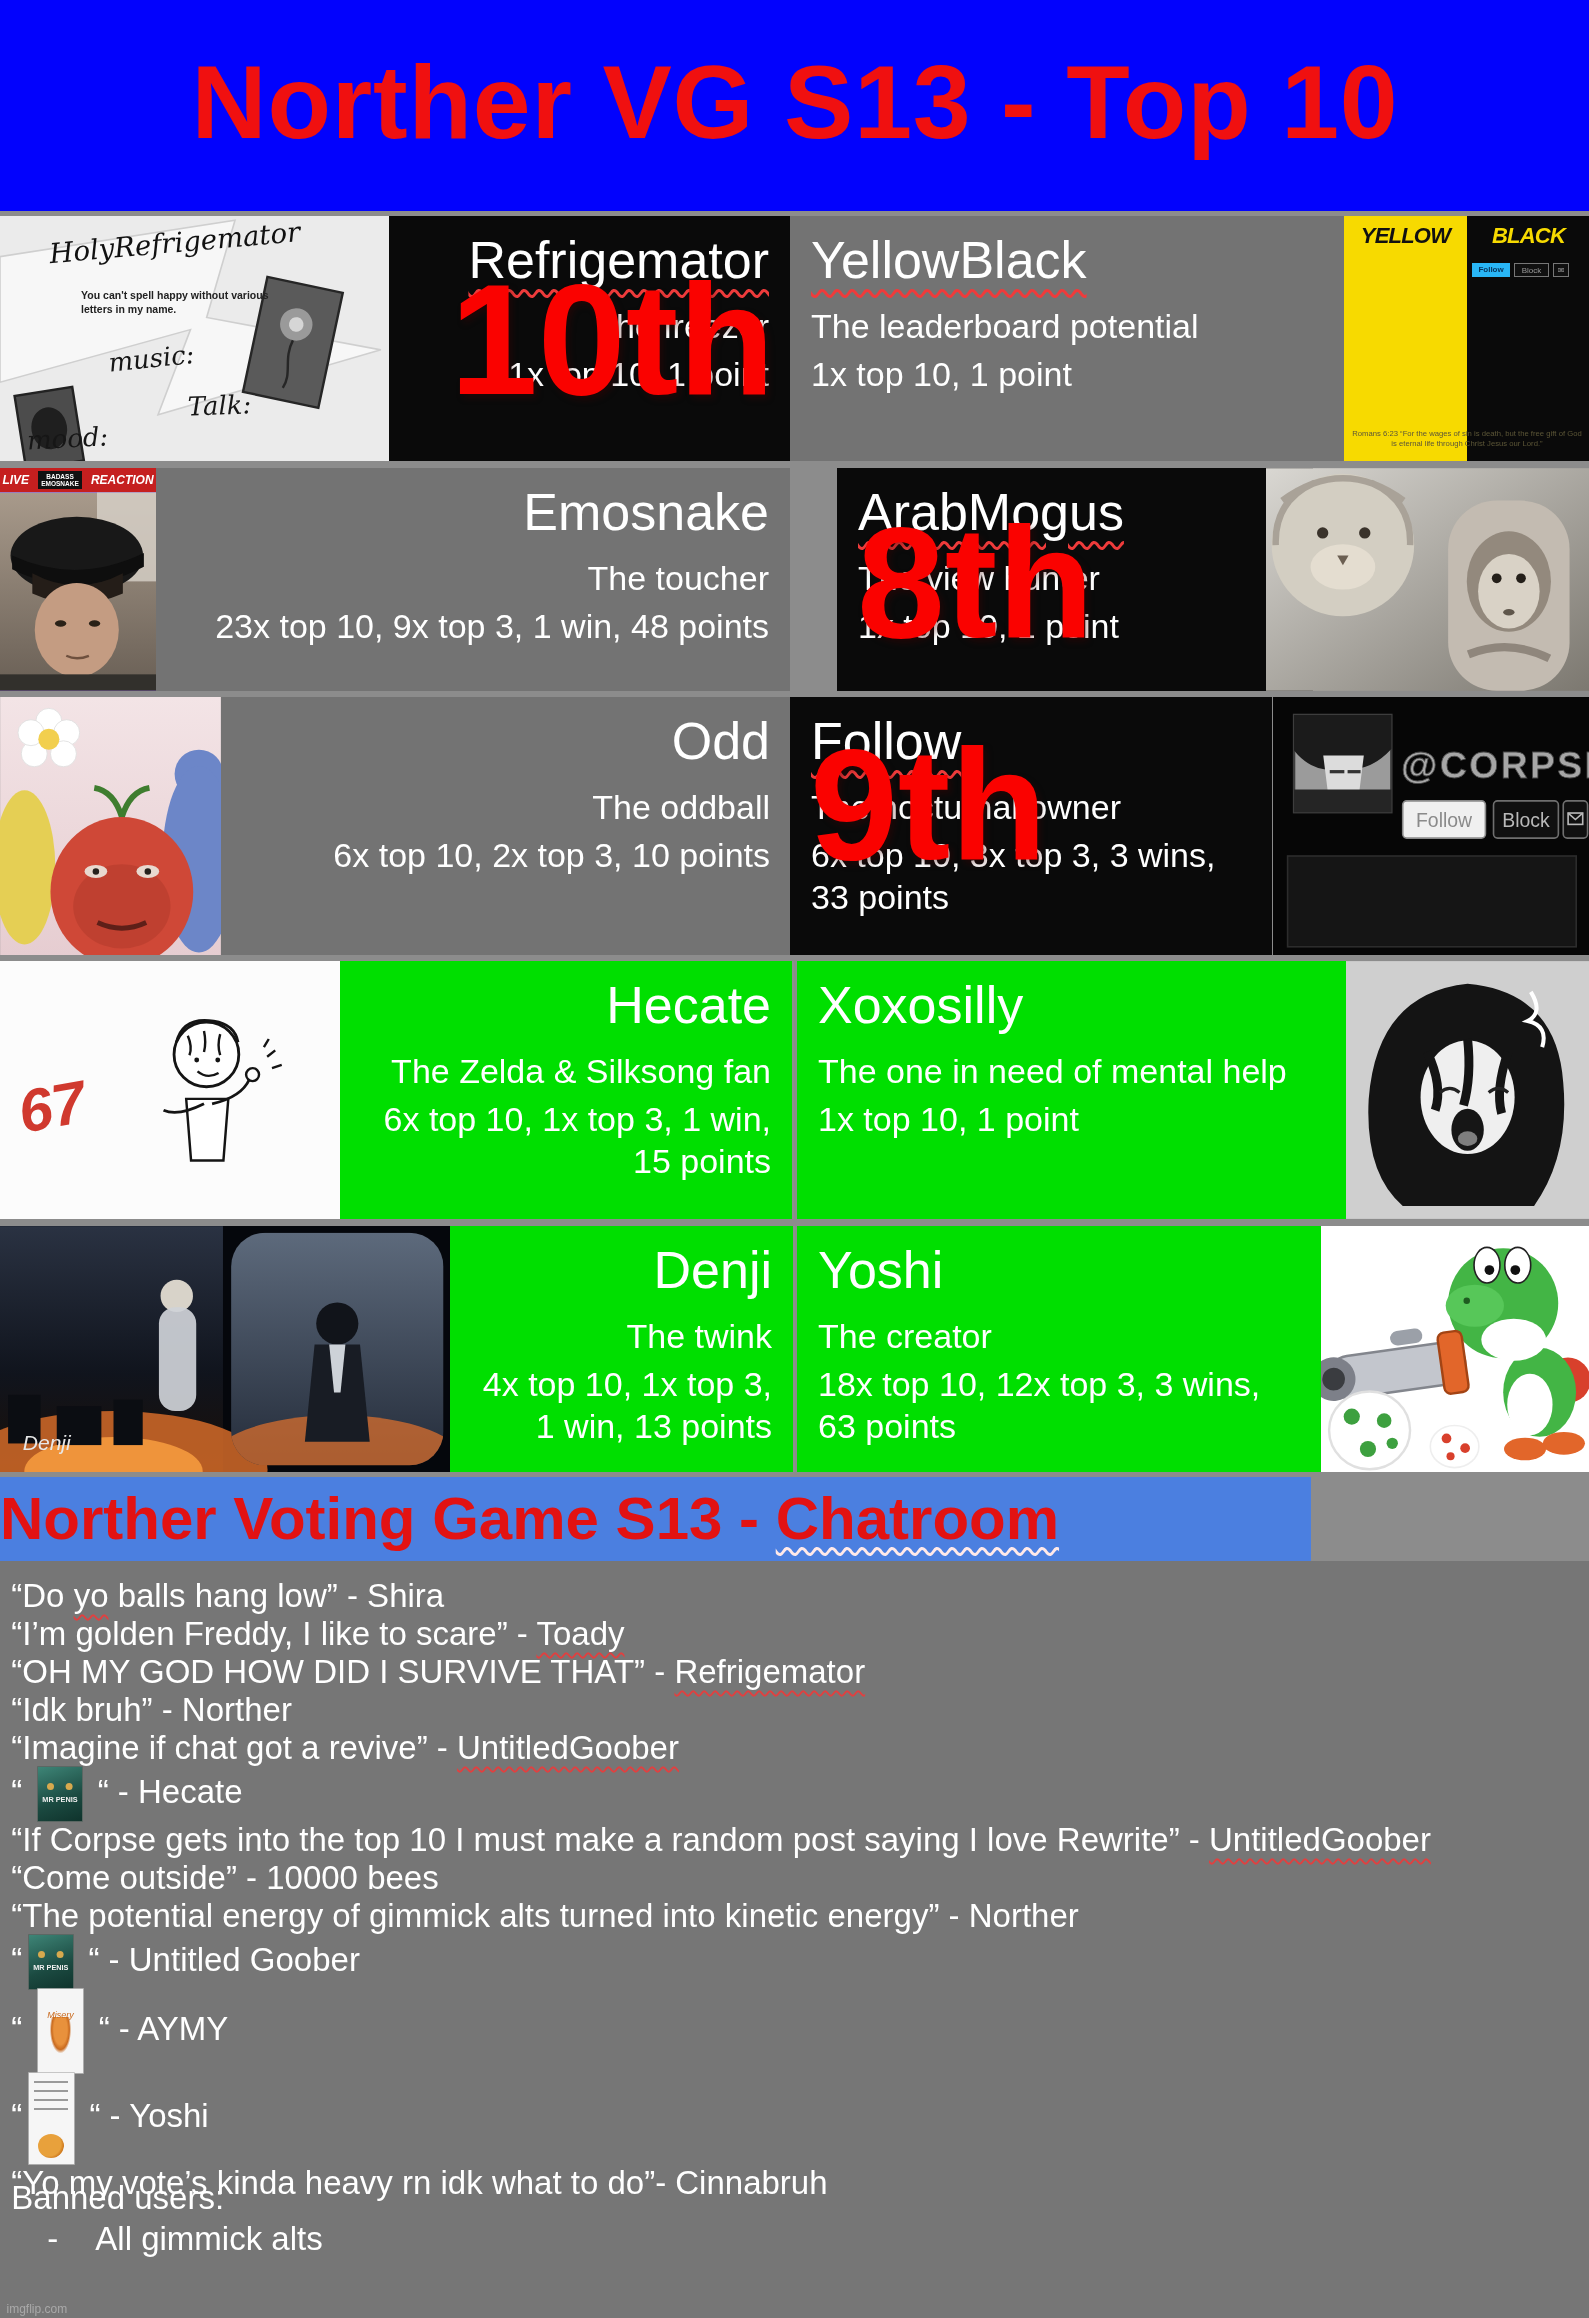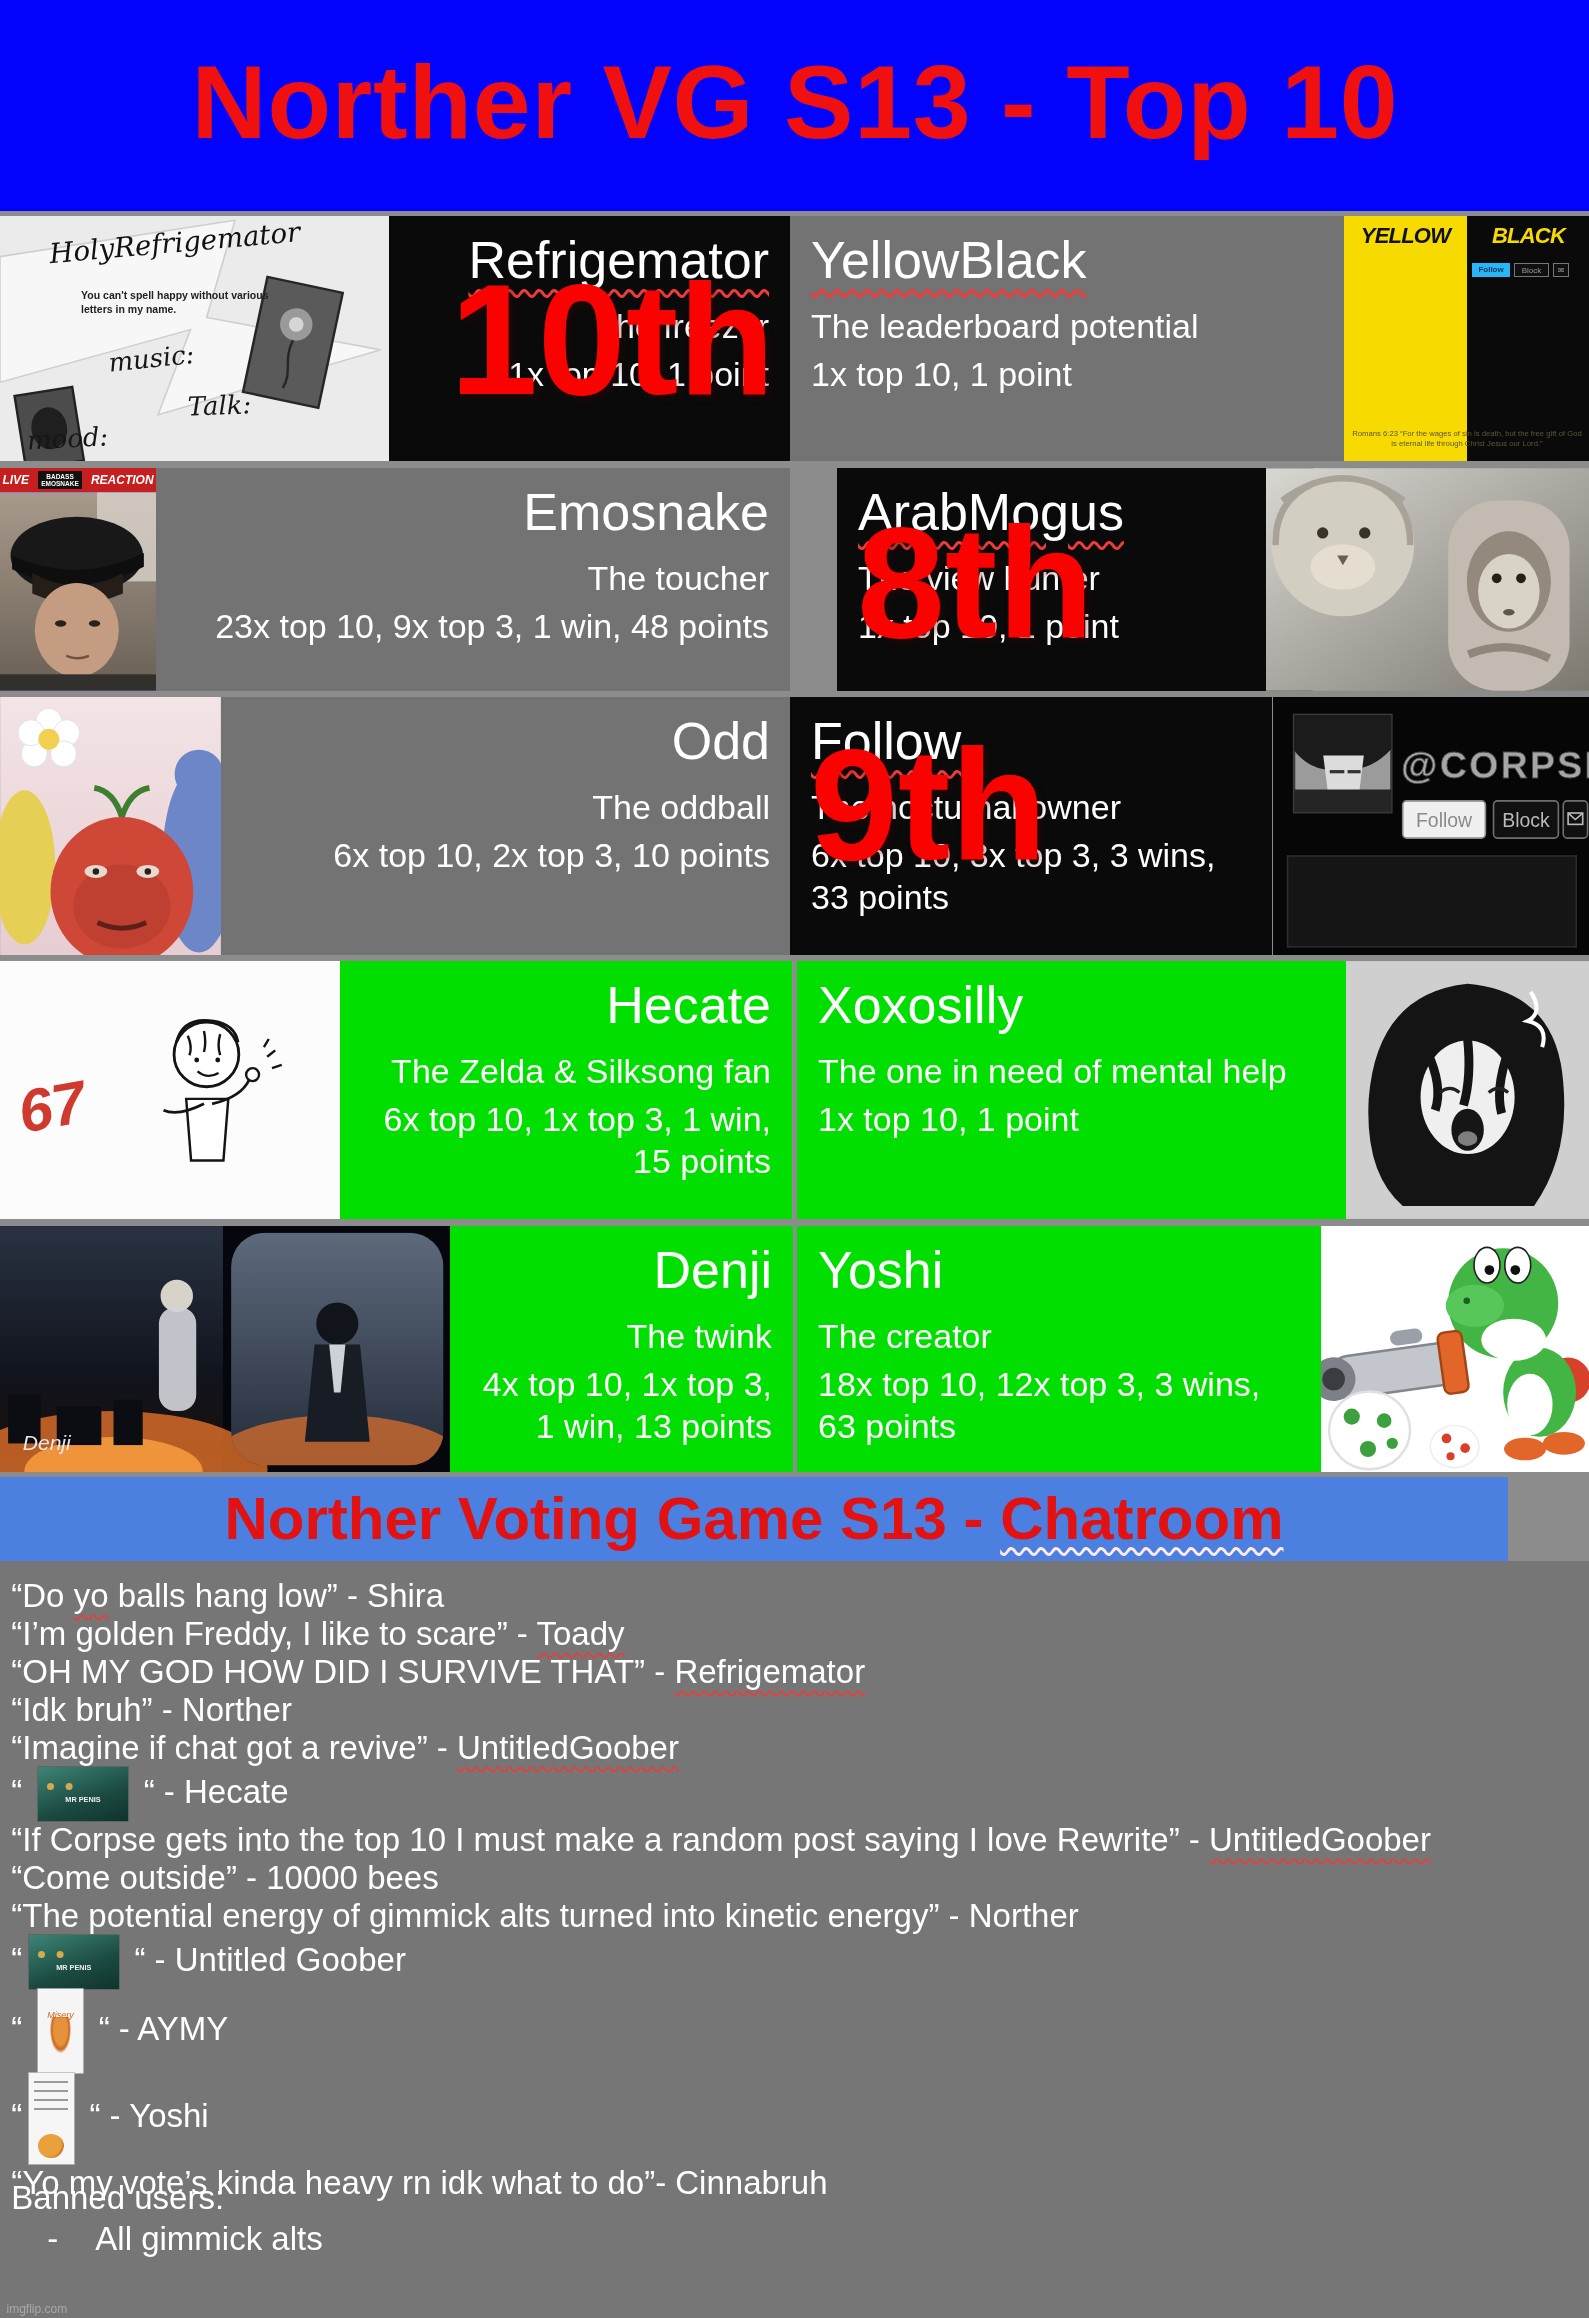--- a/index.html
+++ b/index.html
@@ -45,35 +45,35 @@
             text-align:center;}
 
   
   .emo-banner{display:flex;justify-content:space-between;align-items:center;height:24px;background:#c51f1f;
               padding:0 2.4px;box-sizing:border-box;}
   .emo-live{font-size:12px;font-weight:bold;font-style:italic;color:#fff;white-space:nowrap;}
   .emo-mid{background:#111;display:flex;flex-direction:column;align-items:center;padding:1.6px 3.2px;}
   .emo-mid span{font-size:6.5px;font-weight:bold;color:#fff;line-height:1.15;white-space:nowrap;}
 
   
-  .chatbar{position:absolute;left:0;top:1477px;width:1508px;height:84px;background:#4b7fe0;text-align:center;}
+  .chatbar{position:absolute;left:0;top:1477px;width:1311px;height:84px;background:#4b7fe0;}
   .chatbar-title{font-size:60px;font-weight:bold;color:#e21212;line-height:83px;white-space:nowrap;}
   .flag{text-decoration:underline;text-decoration-style:wavy;text-decoration-color:#ffe9e9;
         text-decoration-thickness:3.2px;text-underline-offset:8px;}
 
   
   .chat{position:absolute;left:0;top:1561px;width:1590px;height:757px;background:#767676;}
   .chat-messages{padding-top:16px;}
   .chat-line{padding-left:11.3px;font-size:33px;line-height:38px;min-height:38px;color:#ffffff;}
   .sq{text-decoration:underline;text-decoration-style:wavy;text-decoration-color:#e04040;
       text-decoration-thickness:2.4px;text-underline-offset:7.3px;}
 
   .chat-img{display:inline-block;vertical-align:middle;margin:0 6.5px;position:relative;}
   .cat{width:44px;height:54px;background:linear-gradient(160deg,#3e8577 0%,#1b4a41 60%,#0f332c 100%);
-       box-shadow:0 0 0 0.8px #55645f;padding-left:46px;}
+       box-shadow:0 0 0 0.8px #55645f;}
   .cat::before{content:"";position:absolute;top:16px;left:9px;width:7.3px;height:7.3px;border-radius:50%;
        background:#d7a94e;box-shadow:18.6px 0 0 #d7a94e;}
   .cat .cap{position:absolute;bottom:2.4px;left:0;right:0;text-align:center;font-size:7.3px;font-weight:bold;
        color:#f0f0f0;letter-spacing:0;}
   .misery{width:45px;height:84px;background:#f5f5f5;box-shadow:0 0 0 0.8px #bbb;}
   .misery .cap{position:absolute;top:6.5px;left:0;right:0;text-align:center;font-size:9px;font-style:italic;
        color:#c96a1e;}
   .misery::before{content:"";position:absolute;top:27.6px;left:12px;width:21px;height:36px;
        background:radial-gradient(ellipse at 50% 35%,#e8913c 0 45%,#c96a1e 60%,transparent 72%);}
   .voting{width:45px;height:91px;background:#f6f6f6;box-shadow:0 0 0 0.8px #bbb;}

